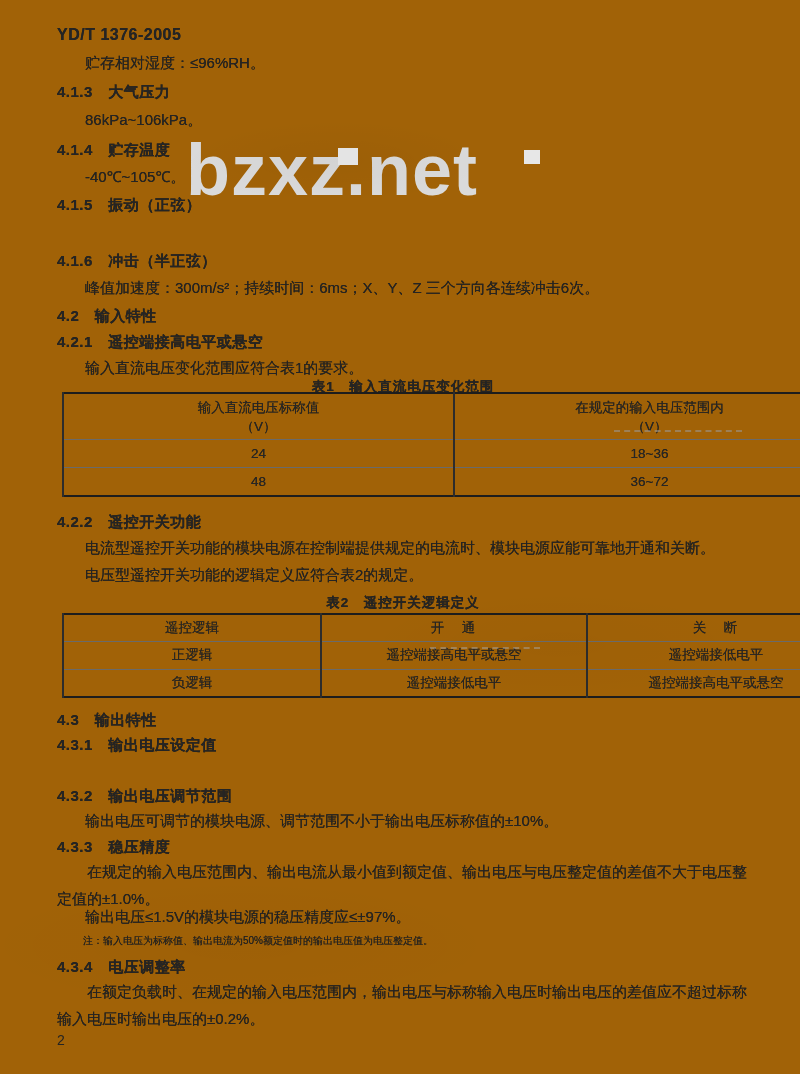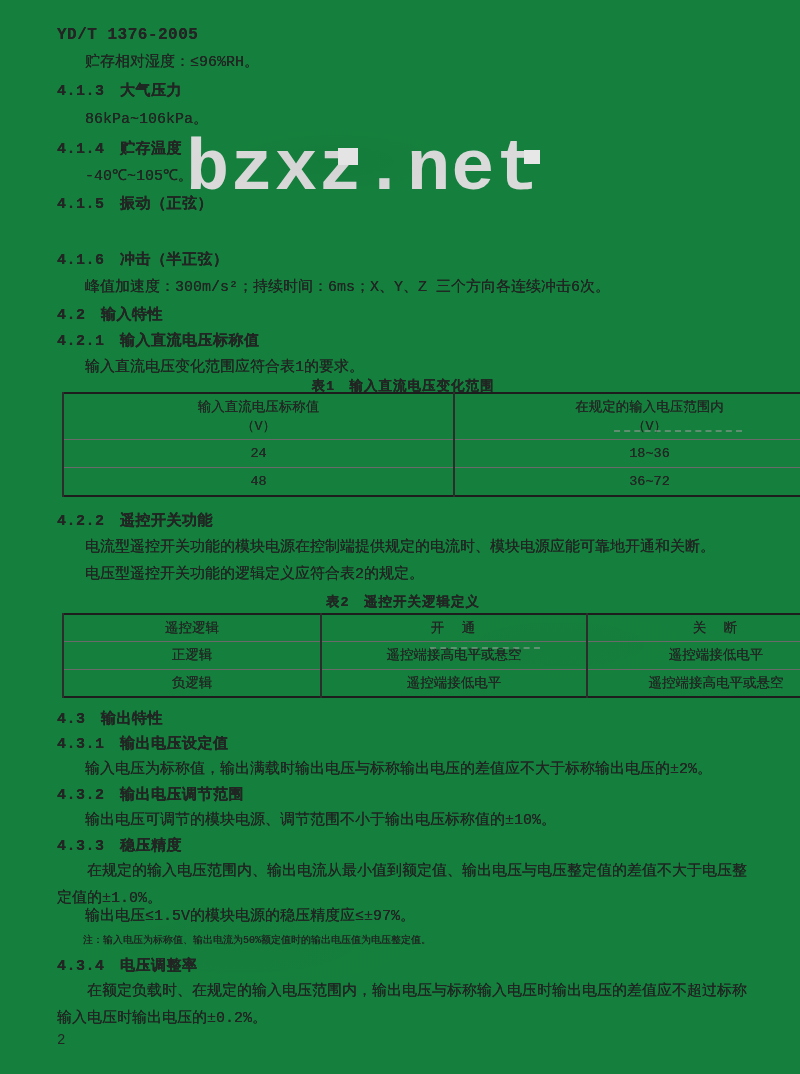--- a/index.html
+++ b/index.html
@@ -1,21 +1,21 @@
 <!DOCTYPE html>
 <html><head>
 <meta charset="utf-8">
 <style>
   html,body{margin:0;padding:0;background:#e9e9e9;}
   .page{
     position:relative;
     width:800px;height:1074px;
     margin:0 auto;
-    background:#15803d;
-    font-family:Liberation Mono, monospace;
+    background:#a16207;
+    font-family:Liberation Sans, sans-serif;
     color:#242424;
     overflow:hidden;
   }
   
   .page::after{
     content:"";position:absolute;inset:0;pointer-events:none;
     background:
       radial-gradient(220px 60px at 42% 15%, rgba(0,0,0,0.03), transparent 70%),
       radial-gradient(300px 80px at 70% 60%, rgba(0,0,0,0.02), transparent 70%),
       radial-gradient(400px 100px at 30% 88%, rgba(0,0,0,0.02), transparent 70%);
@@ -83,21 +83,21 @@
 
   <div class="blk hd" style="top:136px">4.1.4　贮存温度</div>
   <div class="blk ind" style="top:163px">-40℃~105℃。</div>
 
   <div class="blk hd" style="top:191px">4.1.5　振动（正弦）</div>
 
   <div class="blk hd" style="top:247px">4.1.6　冲击（半正弦）</div>
   <div class="blk ind" style="top:274px">峰值加速度：300m/s²；持续时间：6ms；X、Y、Z 三个方向各连续冲击6次。</div>
 
   <div class="blk hd" style="top:302px">4.2　输入特性</div>
-  <div class="blk hd" style="top:328px">4.2.1　输入直流电压标称值</div>
+  <div class="blk hd" style="top:328px">4.2.1　遥控端接高电平或悬空</div>
   <div class="blk ind" style="top:354px">输入直流电压变化范围应符合表1的要求。</div>
 
   <div class="blk caption" style="top:373px">表1　输入直流电压变化范围</div>
 
   <table class="std" id="table1" style="top:392px">
     <colgroup>
         <col style="width:50%">
         <col style="width:50%">
       </colgroup>
     <tbody>
@@ -148,21 +148,20 @@
     <tr>
       <td>负逻辑</td>
       <td>遥控端接低电平</td>
       <td>遥控端接高电平或悬空</td>
     </tr>
   </tbody>
     </table>
 
   <div class="blk hd" style="top:706px">4.3　输出特性</div>
   <div class="blk hd" style="top:731px">4.3.1　输出电压设定值</div>
-  <div class="blk ind" style="top:756px">输入电压为标称值，输出满载时输出电压与标称输出电压的差值应不大于标称输出电压的±2%。</div>
 
   <div class="blk hd" style="top:782px">4.3.2　输出电压调节范围</div>
   <div class="blk ind" style="top:807px">输出电压可调节的模块电源、调节范围不小于输出电压标称值的±10%。</div>
 
   <div class="blk hd" style="top:833px">4.3.3　稳压精度</div>
   <div class="blk para" style="top:858px">在规定的输入电压范围内、输出电流从最小值到额定值、输出电压与电压整定值的差值不大于电压整定值的±1.0%。</div>
   <div class="blk ind" style="top:903px">输出电压≤1.5V的模块电源的稳压精度应≤±97%。</div>
   <div class="blk note" style="top:931px">注：输入电压为标称值、输出电流为50%额定值时的输出电压值为电压整定值。</div>
 
   <div class="blk hd" style="top:953px">4.3.4　电压调整率</div>

